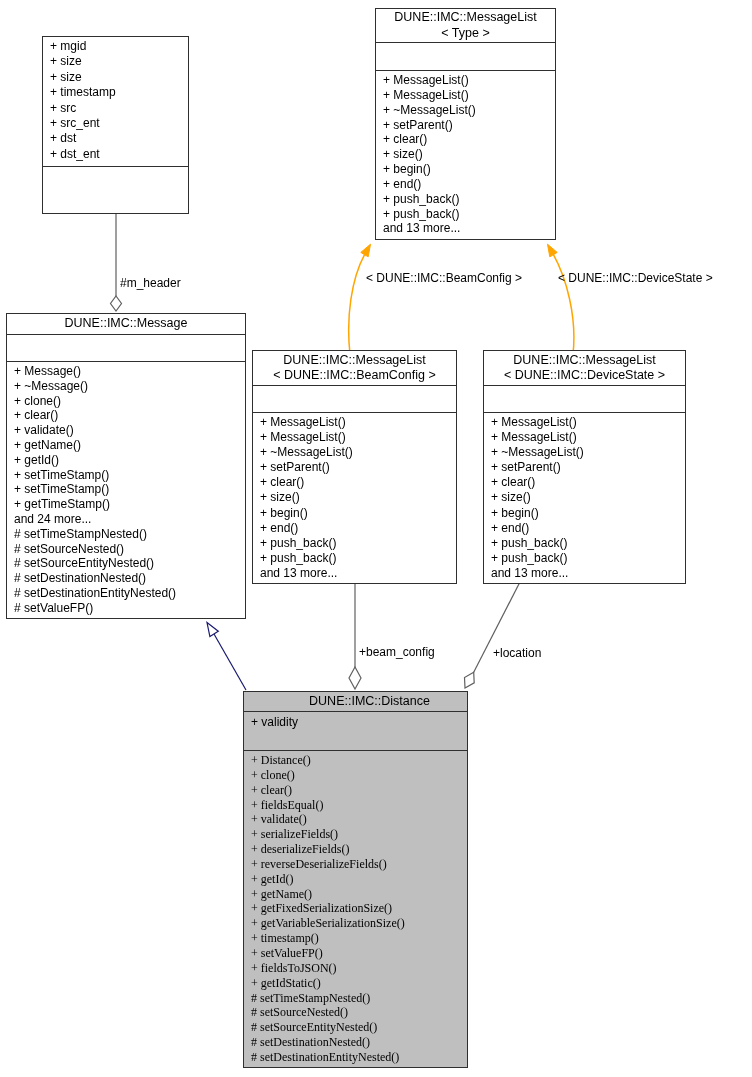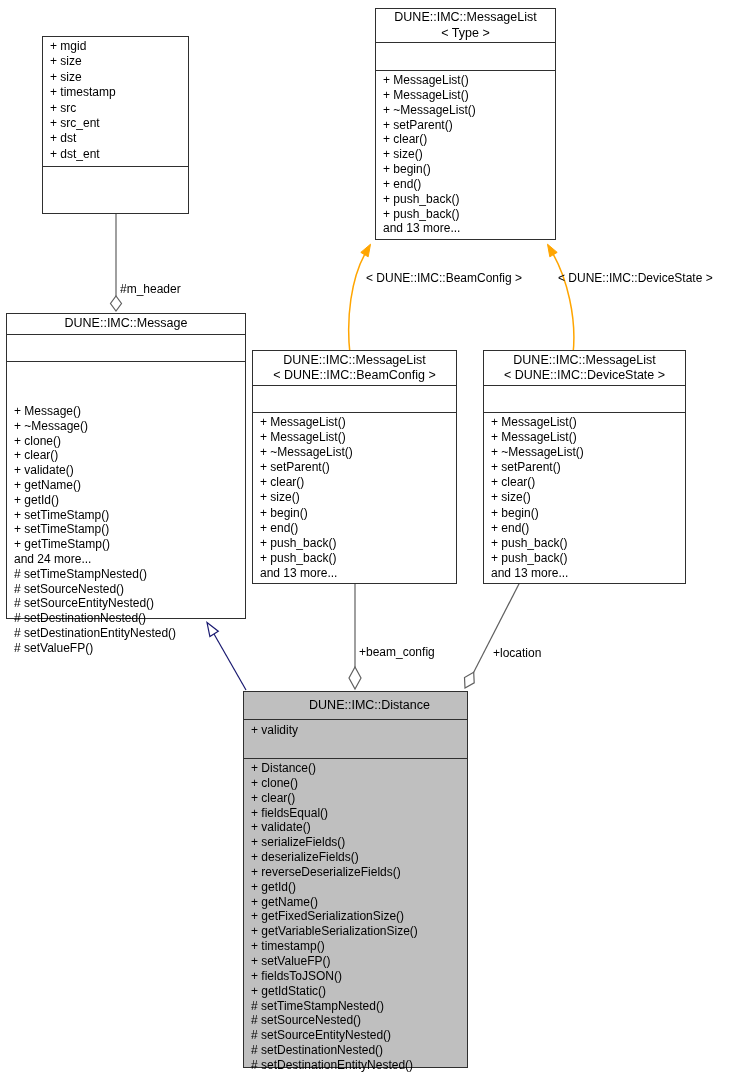--- a/index.html
+++ b/index.html
@@ -37,39 +37,39 @@
   .box-header .member{line-height:15.4px;}
 
   .box-mltype{left:375px;top:8px;width:181px;height:232px;}
   .box-mltype .ctitle{height:34px;}
   .box-mltype .cattrs{height:28px;}
   .box-mltype .cmeths{height:168px;}
 
   .box-message{left:6px;top:313px;width:240px;height:306px;}
   .box-message .ctitle{height:21px;}
   .box-message .cattrs{height:27px;}
-  .box-message .cmeths{height:256px;margin-top:40px;}
+  .box-message .cmeths{height:256px;}
   .box-message .member{line-height:14.8px;}
 
   .box-mlbeam{left:252px;top:350px;width:205px;height:234px;}
   .box-mldevice{left:483px;top:350px;width:203px;height:234px;}
   .box-mlbeam .ctitle,.box-mldevice .ctitle{height:35px;}
   .box-mlbeam .cattrs,.box-mldevice .cattrs{height:27px;}
   .box-mlbeam .cmeths,.box-mldevice .cmeths{height:170px;}
   .box-mlbeam .member,.box-mldevice .member{line-height:15.1px;}
 
   .box-distance{left:243px;top:691px;width:225px;height:377px;background:#bfbfbf;}
-  .box-distance .ctitle{height:28px;padding-left:28px;}
+  .box-distance .ctitle{height:20px;padding-left:28px;}
   .box-distance .cattrs{height:39px;}
-  .box-distance .cmeths{height:316px;}
+  .box-distance .cmeths{height:316px;font-family:Liberation Serif, serif;}
   .box-distance .cattrs .member{line-height:16.4px;}
   .box-distance .cmeths .member{line-height:14.85px;}
 
   .elabel{position:absolute;z-index:2;font-size:12px;white-space:nowrap;}
-  .lbl-mheader{left:120px;top:282px;}
+  .lbl-mheader{left:120px;top:276px;}
   .lbl-tplbeam{left:366px;top:271px;}
   .lbl-tpldevice{left:558px;top:271px;}
   .lbl-beamconfig{left:359px;top:645px;}
   .lbl-location{left:486px;top:646px;margin-left:7px;}
 </style>
 </head>
 <body>
 
 <div class="canvas">
 

